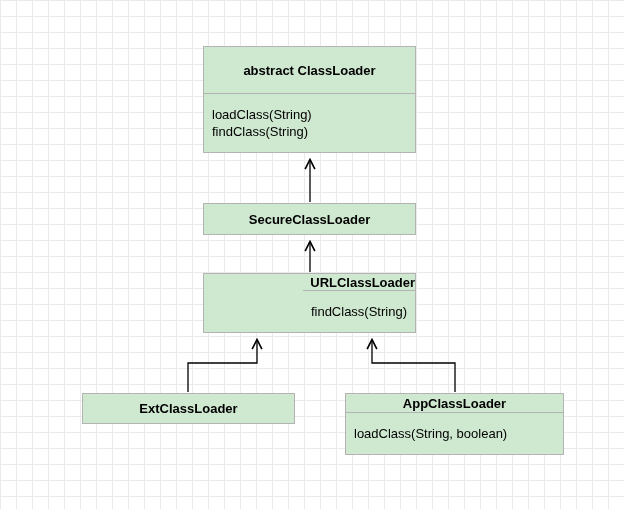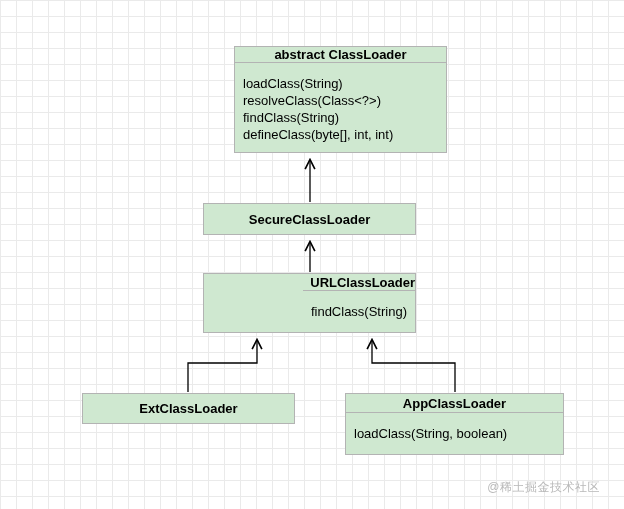--- a/index.html
+++ b/index.html
@@ -78,27 +78,25 @@
       <marker id="arrowhead" viewBox="0 0 12 12" refX="10" refY="6" markerWidth="10" markerHeight="10" orient="auto">
         <path d="M1.5,1.5 L10.5,6 L1.5,10.5" fill="none" stroke="#000000" stroke-width="1.5"></path>
       </marker>
     </defs>
     <path class="arrow" d="M310,202 L310,160" marker-end="url(#arrowhead)"></path>
     <path class="arrow" d="M310,272 L310,242" marker-end="url(#arrowhead)"></path>
     <path class="arrow" d="M188,392 L188,363 L257,363 L257,340" marker-end="url(#arrowhead)"></path>
     <path class="arrow" d="M455,392 L455,363 L372,363 L372,340" marker-end="url(#arrowhead)"></path>
   </svg>
 
-  <div class="uml-class" style="left:203px; top:46px; width:213px; height:107px;margin-left:31px;">
+  <div class="uml-class" style="left:203px; top:46px; width:213px; height:107px;">
     <div class="uml-title">abstract ClassLoader</div>
     <div class="uml-methods">
       <div class="uml-method">loadClass(String)</div>
-      <div class="uml-method">resolveClass(Class&lt;?&gt;)</div>
       <div class="uml-method">findClass(String)</div>
-      <div class="uml-method">defineClass(byte[], int, int)</div>
     </div>
   </div>
 
   <div class="uml-class" style="left:203px; top:203px; width:213px; height:32px;justify-content:flex-end;">
     <div class="uml-title">SecureClassLoader</div>
   </div>
 
   <div class="uml-class" style="left:203px; top:273px; width:213px; height:60px;align-items:flex-end;">
     <div class="uml-title">URLClassLoader</div>
     <div class="uml-methods">
@@ -110,15 +108,14 @@
     <div class="uml-title">AppClassLoader</div>
     <div class="uml-methods">
       <div class="uml-method">loadClass(String, boolean)</div>
     </div>
   </div>
 
   <div class="uml-class" style="left:82px; top:393px; width:213px; height:31px;">
     <div class="uml-title">ExtClassLoader</div>
   </div>
 
-  <div class="watermark">@稀土掘金技术社区</div>
 
 </div>
 
 </body></html>

